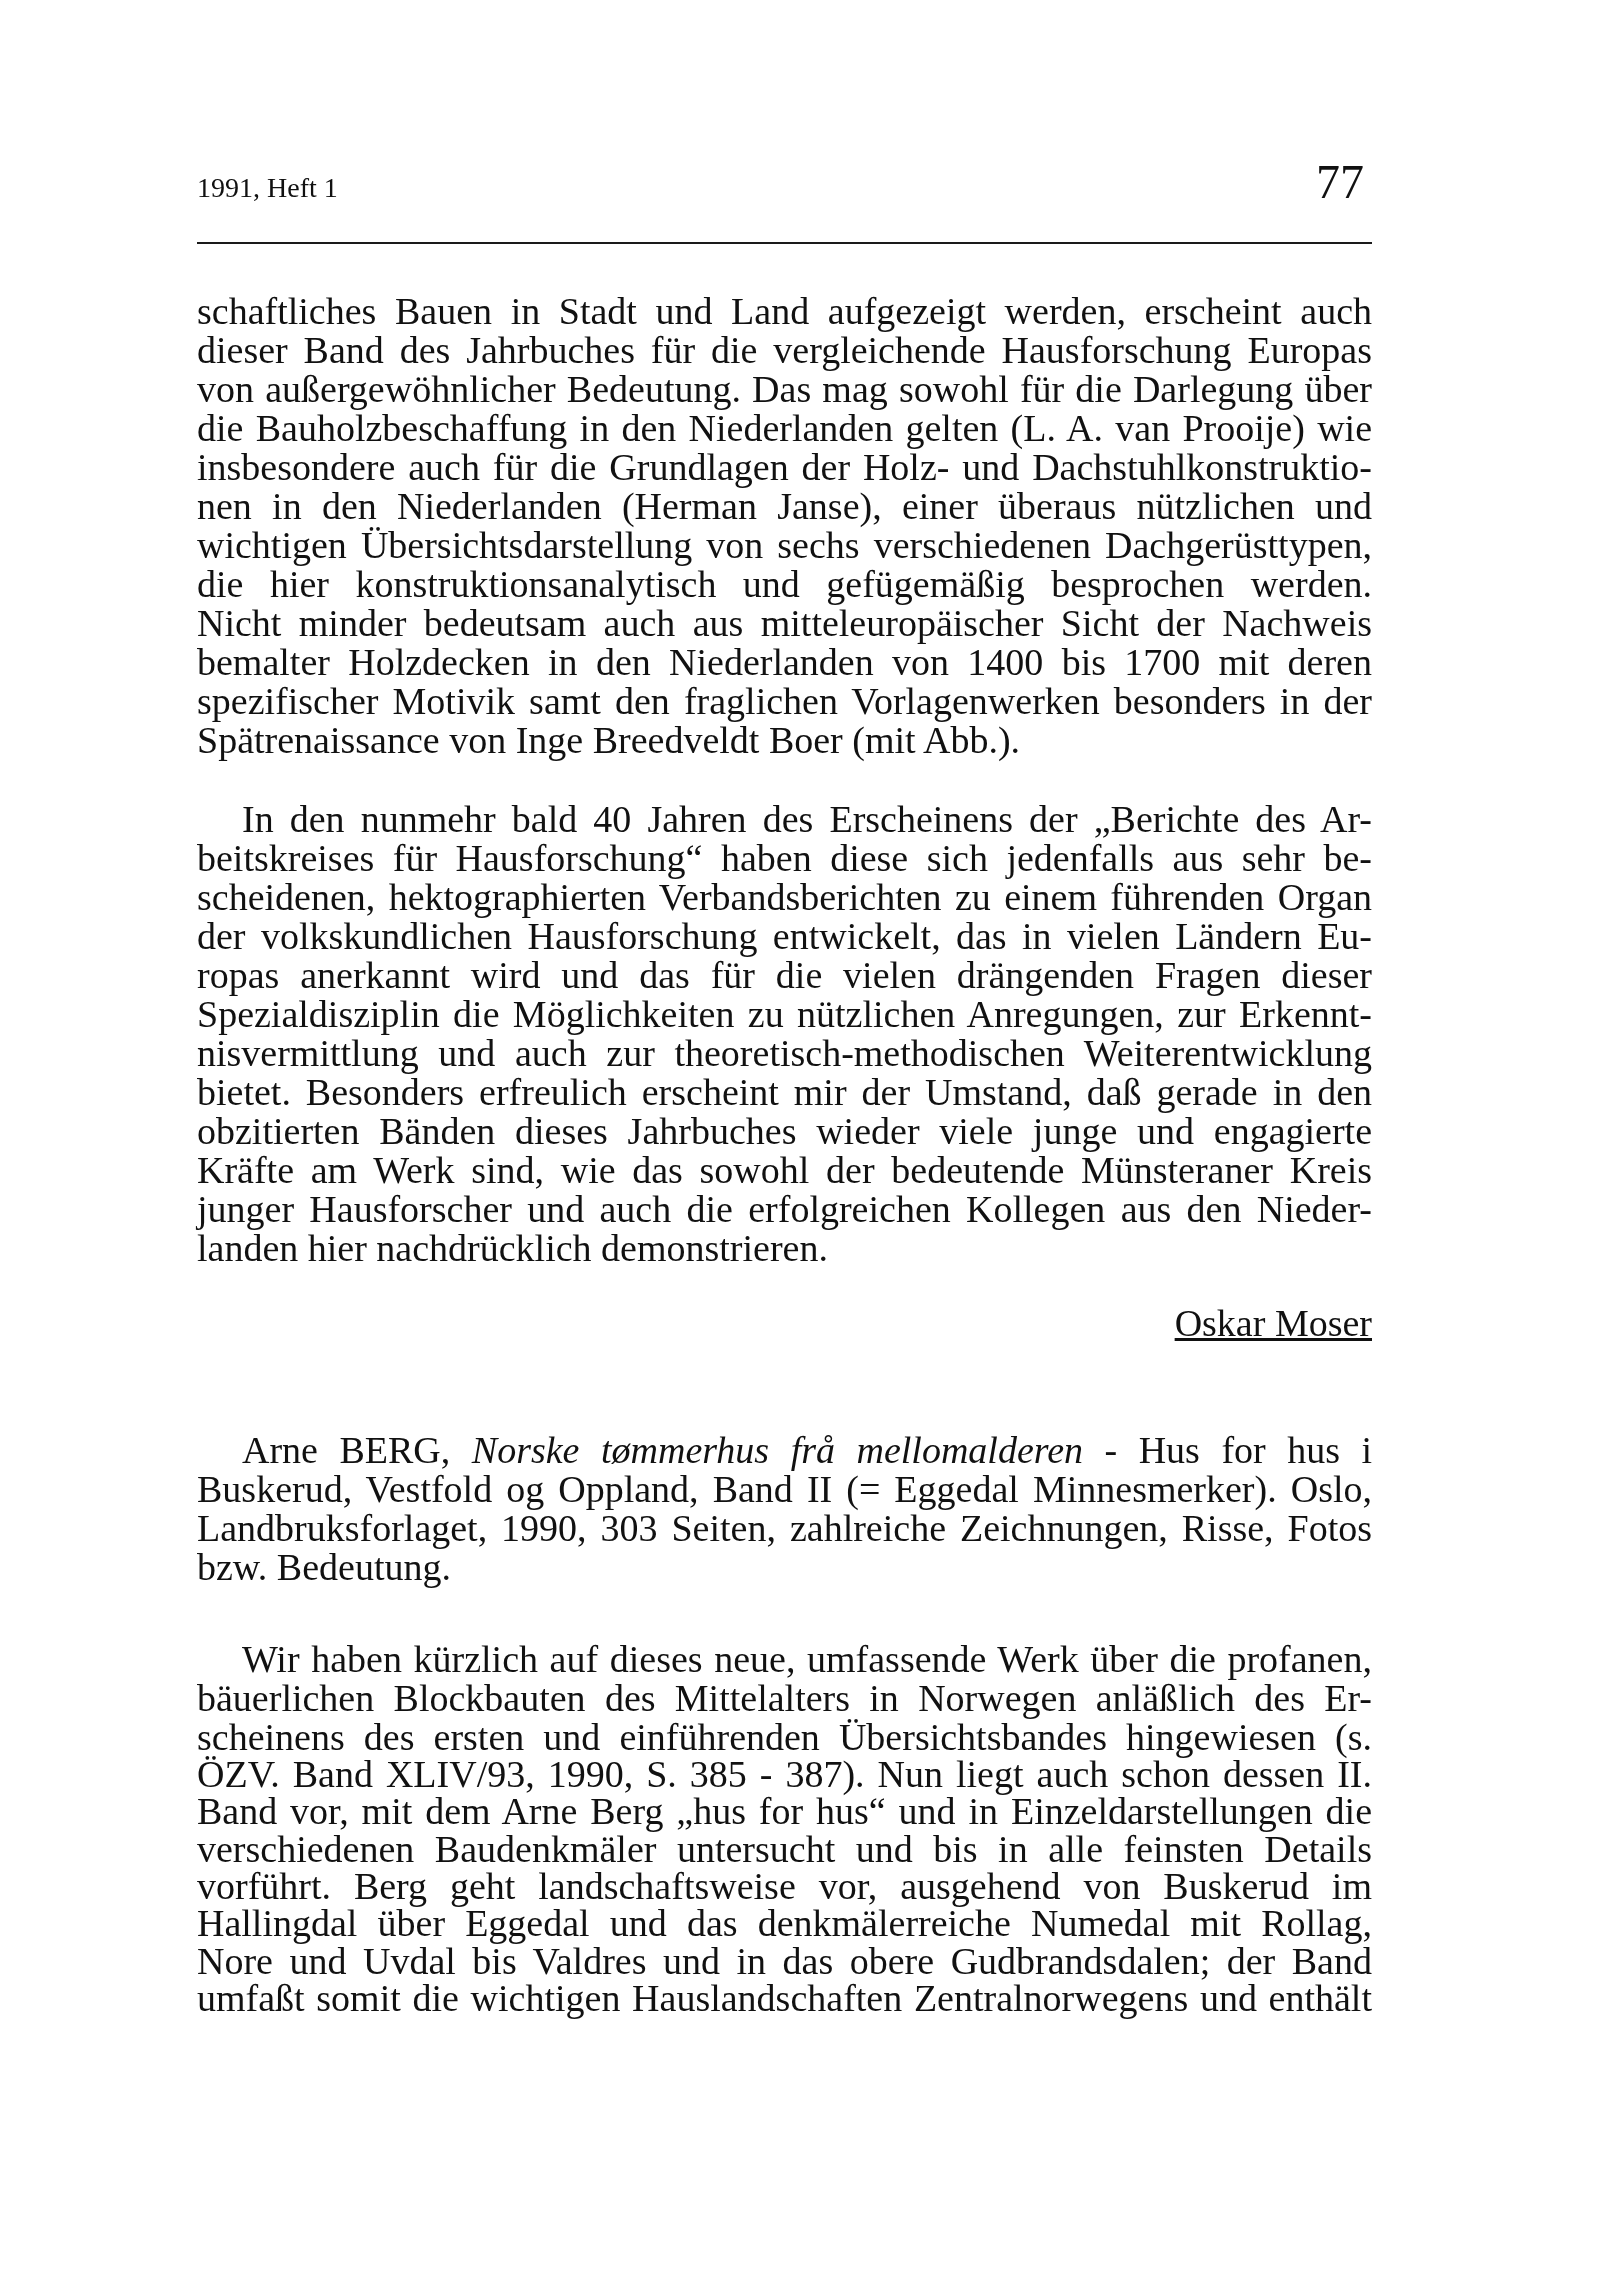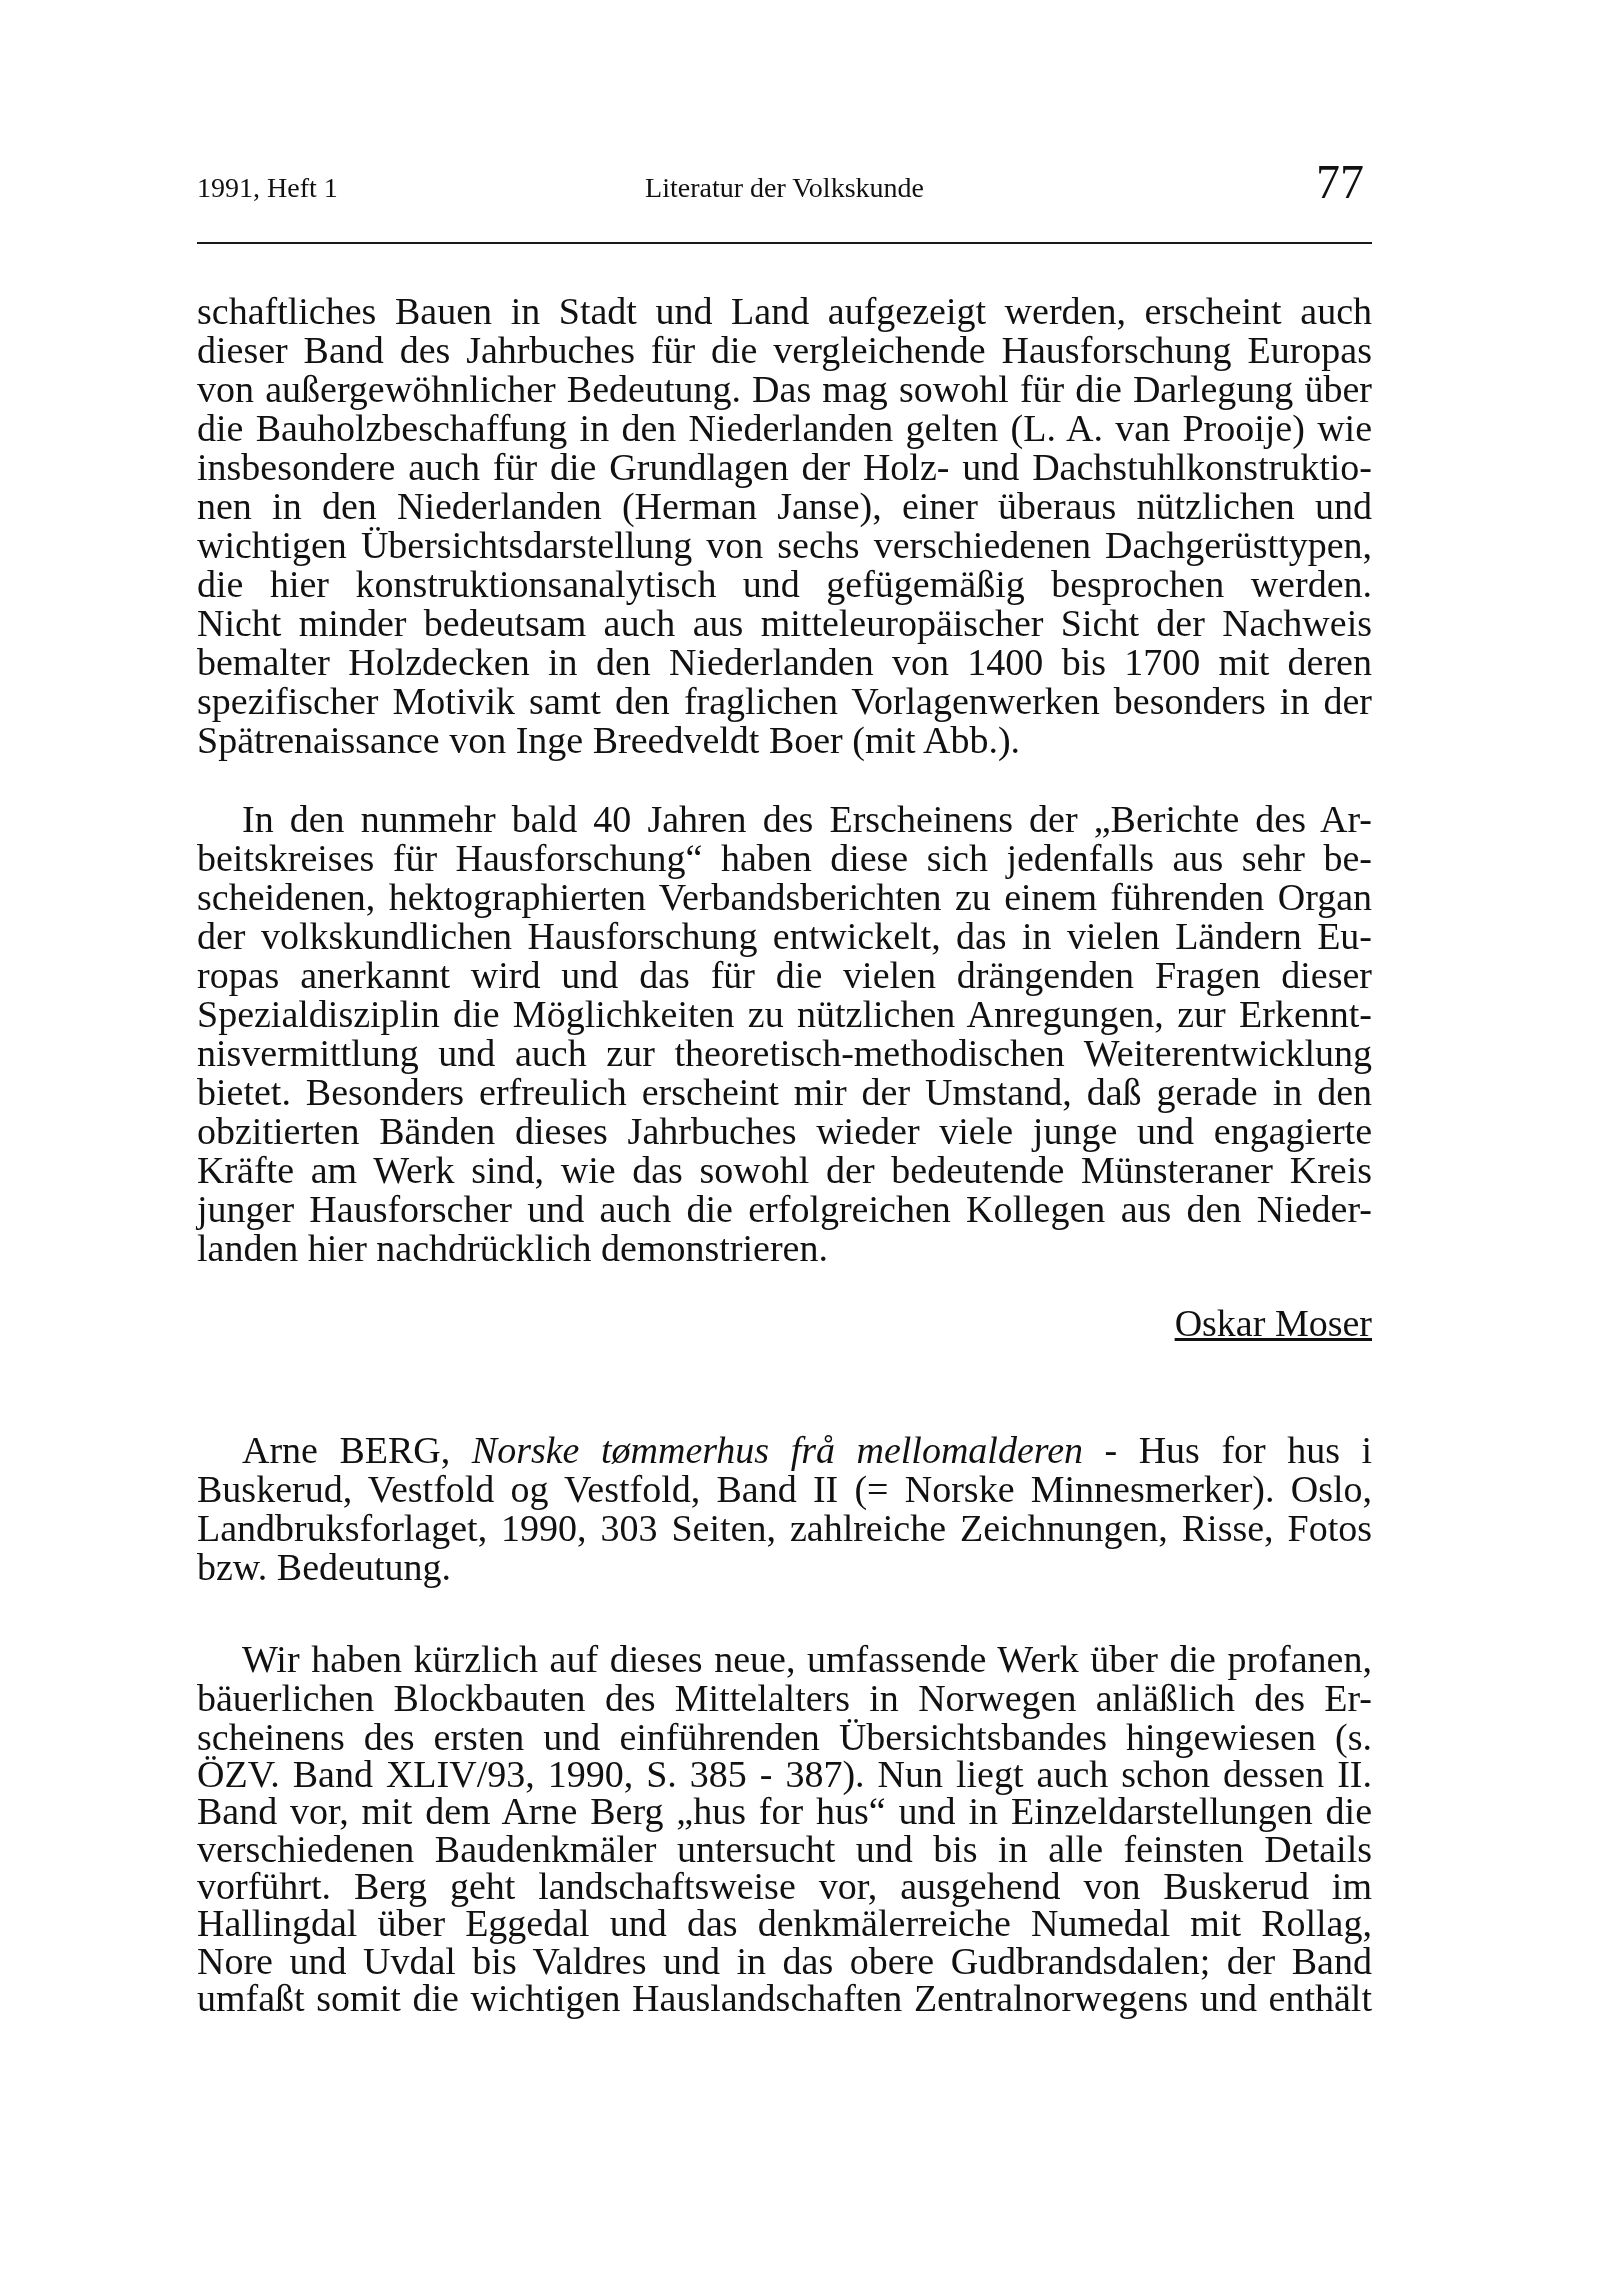--- a/index.html
+++ b/index.html
@@ -16,21 +16,20 @@
   .line.last { text-align-last: left; }
   .line.indent { left: 242px; width: 1130px; }
   .line.right { text-align: right; text-align-last: right; text-decoration: underline; }
   .line i { }
 </style>
 </head>
 <body>
 
 <div class="header">
   <span class="left">1991, Heft 1</span>
-  <span class="center">Literatur der Volkskunde</span>
   <span class="right">77</span>
 </div>
 <div class="rule"></div>
 
 <div>
   <div class="line" style="top:292px">schaftliches Bauen in Stadt und Land aufgezeigt werden, erscheint auch</div>
   <div class="line" style="top:331px">dieser Band des Jahrbuches für die vergleichende Hausforschung Europas</div>
   <div class="line" style="top:370px">von außergewöhnlicher Bedeutung. Das mag sowohl für die Darlegung über</div>
   <div class="line" style="top:409px">die Bauholzbeschaffung in den Niederlanden gelten (L. A. van Prooije) wie</div>
   <div class="line" style="top:448px">insbesondere auch für die Grundlagen der Holz- und Dachstuhlkonstruktio-</div>
@@ -51,21 +50,21 @@
   <div class="line" style="top:1073px">bietet. Besonders erfreulich erscheint mir der Umstand, daß gerade in den</div>
   <div class="line" style="top:1112px">obzitierten Bänden dieses Jahrbuches wieder viele junge und engagierte</div>
   <div class="line" style="top:1151px">Kräfte am Werk sind, wie das sowohl der bedeutende Münsteraner Kreis</div>
   <div class="line" style="top:1190px">junger Hausforscher und auch die erfolgreichen Kollegen aus den Nieder-</div>
   <div class="line last" style="top:1229px">landen hier nachdrücklich demonstrieren.</div>
   <div class="line right" style="top:1304px">Oskar Moser</div>
 </div>
 
 <div>
   <div class="line indent" style="top:1431px"><span>Arne BERG,</span> <i>Norske tømmerhus frå mellomalderen</i> <span>- Hus for hus i</span></div>
-  <div class="line" style="top:1470px">Buskerud, Vestfold og Vestfold, Band II (= Norske Minnesmerker). Oslo,</div>
+  <div class="line" style="top:1470px">Buskerud, Vestfold og Oppland, Band II (= Eggedal Minnesmerker). Oslo,</div>
   <div class="line" style="top:1509px">Landbruksforlaget, 1990, 303 Seiten, zahlreiche Zeichnungen, Risse, Fotos</div>
   <div class="line last" style="top:1548px">bzw. Bedeutung.</div>
 
   <div class="line indent" style="top:1640px">Wir haben kürzlich auf dieses neue, umfassende Werk über die profanen,</div>
   <div class="line" style="top:1679px">bäuerlichen Blockbauten des Mittelalters in Norwegen anläßlich des Er-</div>
   <div class="line" style="top:1718px">scheinens des ersten und einführenden Übersichtsbandes hingewiesen (s.</div>
   <div class="line" style="top:1755px">ÖZV. Band XLIV/93, 1990, S. 385 - 387). Nun liegt auch schon dessen II.</div>
   <div class="line" style="top:1792px">Band vor, mit dem Arne Berg „hus for hus“ und in Einzeldarstellungen die</div>
   <div class="line" style="top:1830px">verschiedenen Baudenkmäler untersucht und bis in alle feinsten Details</div>
   <div class="line" style="top:1867px">vorführt. Berg geht landschaftsweise vor, ausgehend von Buskerud im</div>

